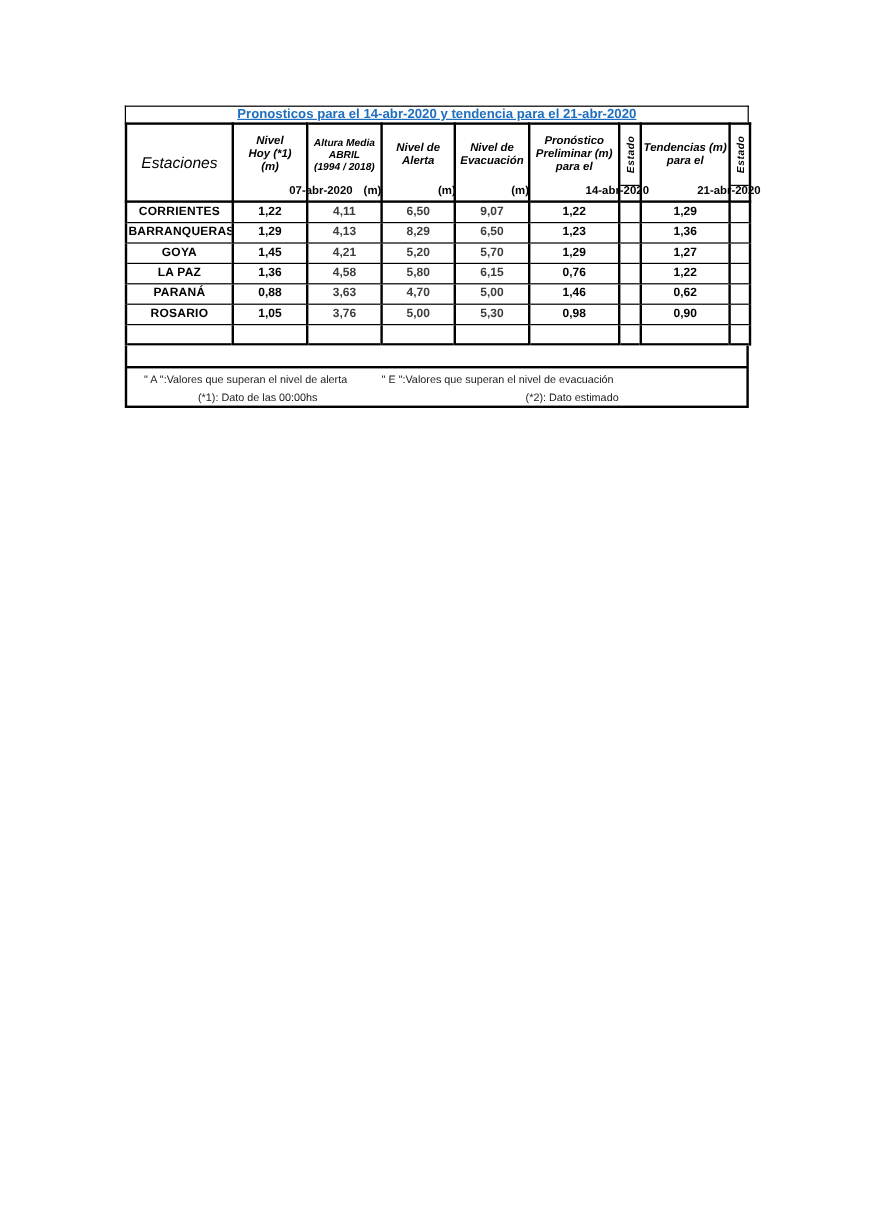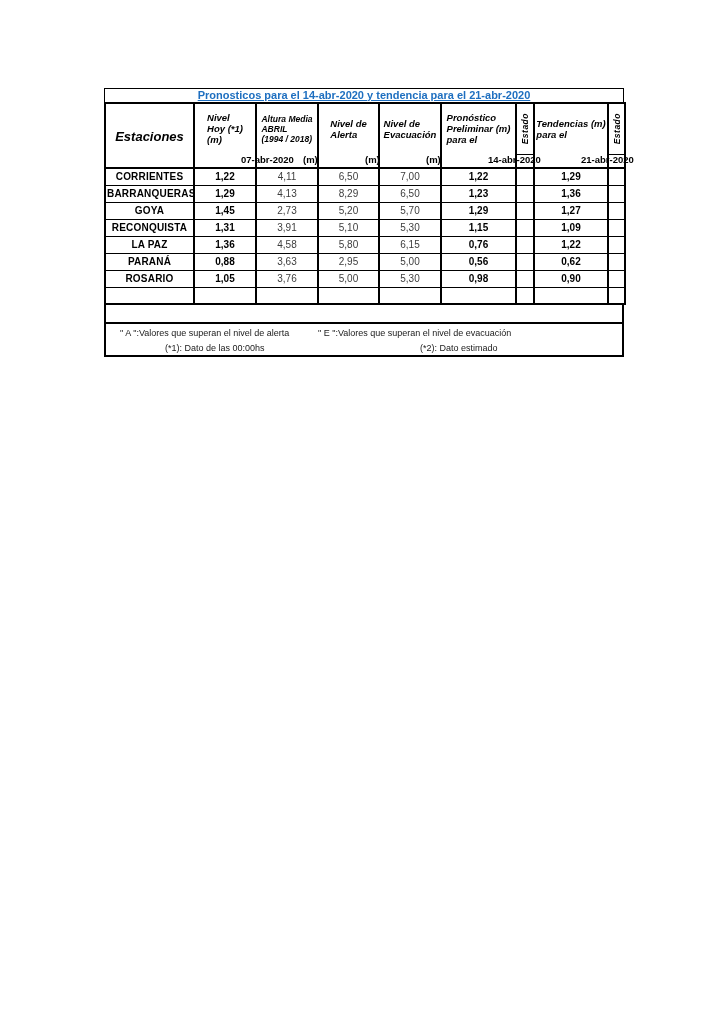--- a/index.html
+++ b/index.html
@@ -59,36 +59,36 @@
     font-size: 10px;
     text-align: center;
     vertical-align: middle;
     overflow: hidden;
     white-space: nowrap;
   }
   thead tr { height: 63px; }
 
   .est-label {
     font-style: italic;
-    font-weight: bold;
+    font-weight: normal;
     font-size: 13px;
   }
   .c-est { text-align: center; }
 
   .hwrap {
     display: flex;
     flex-direction: column;
     height: 63px;
   }
   .hlabel {
     flex: 1;
     display: flex;
     align-items: center;
     justify-content: center;
-    text-align: left;
+    text-align: center;
     font-style: italic;
     font-weight: bold;
     font-size: 9.5px;
     line-height: 11px;
     white-space: pre-line;
   }
   .hlabel.small { font-size: 8.5px; line-height: 10px; }
   .hsub {
     height: 14px;
     font-size: 9.5px;
@@ -127,21 +127,21 @@
   }
 
   td.station {
     text-align: left;
     font-weight: bold;
     font-size: 10px;
     padding-left: 2px;
     letter-spacing: 0.2px;
   }
   td.v-bold { font-weight: bold; color: #000; }
-  td.v-reg  { font-weight: normal; color: #3d3d3d; }
+  td.v-reg  { font-weight: bold; color: #3d3d3d; }
 
   
   .merged-row {
     height: 17px;
     border-left: 2px solid #000;
     border-right: 2px solid #000;
     background: #fff;
   }
 
   
@@ -152,21 +152,21 @@
     font-size: 9px;
     color: #1a1a1a;
     background: #fff;
   }
   .notes .nline { position: absolute; left: 0; right: 0; white-space: nowrap; }
   .nline1 { top: 4px; }
   .nline2 { top: 19px; }
   .note-a  { position: absolute; left: 14px; }
   .note-e  { position: absolute; left: 212px; }
   .note-1  { position: absolute; left: 27px; margin-left: 32px; }
-  .note-2  { position: absolute; left: 298px; padding-left: 16px; }
+  .note-2  { position: absolute; left: 316px; padding-left: 16px; }
 </style>
 </head>
 <body>
 
 <div class="page">
   <div class="sheet">
 
     <div class="title-bar">Pronosticos para el 14-abr-2020 y tendencia para el 21-abr-2020</div>
 
     <table class="main">
@@ -248,77 +248,66 @@
             </div>
           </th>
         </tr>
       </thead>
       <tbody>
         <tr>
           <td class="station">CORRIENTES</td>
           <td class="v-bold">1,22</td>
           <td class="v-reg">4,11</td>
           <td class="v-reg">6,50</td>
-          <td class="v-reg">7,00</td>
+          <td class="v-reg">9,07</td>
           <td class="v-bold">1,22</td>
           <td class="v-reg"></td>
           <td class="v-bold">1,29</td>
           <td class="v-reg"></td>
         </tr>
         <tr>
           <td class="station">BARRANQUERAS</td>
           <td class="v-bold">1,29</td>
           <td class="v-reg">4,13</td>
           <td class="v-reg">8,29</td>
           <td class="v-reg">6,50</td>
           <td class="v-bold">1,23</td>
           <td class="v-reg"></td>
           <td class="v-bold">1,36</td>
           <td class="v-reg"></td>
         </tr>
         <tr>
           <td class="station">GOYA</td>
           <td class="v-bold">1,45</td>
-          <td class="v-reg">2,73</td>
+          <td class="v-reg">4,21</td>
           <td class="v-reg">5,20</td>
           <td class="v-reg">5,70</td>
           <td class="v-bold">1,29</td>
           <td class="v-reg"></td>
           <td class="v-bold">1,27</td>
-          <td class="v-reg"></td>
-        </tr>
-        <tr>
-          <td class="station">RECONQUISTA</td>
-          <td class="v-bold">1,31</td>
-          <td class="v-reg">3,91</td>
-          <td class="v-reg">5,10</td>
-          <td class="v-reg">5,30</td>
-          <td class="v-bold">1,15</td>
-          <td class="v-reg"></td>
-          <td class="v-bold">1,09</td>
           <td class="v-reg"></td>
         </tr>
         <tr>
           <td class="station">LA PAZ</td>
           <td class="v-bold">1,36</td>
           <td class="v-reg">4,58</td>
           <td class="v-reg">5,80</td>
           <td class="v-reg">6,15</td>
           <td class="v-bold">0,76</td>
           <td class="v-reg"></td>
           <td class="v-bold">1,22</td>
           <td class="v-reg"></td>
         </tr>
         <tr>
           <td class="station">PARANÁ</td>
           <td class="v-bold">0,88</td>
           <td class="v-reg">3,63</td>
-          <td class="v-reg">2,95</td>
+          <td class="v-reg">4,70</td>
           <td class="v-reg">5,00</td>
-          <td class="v-bold">0,56</td>
+          <td class="v-bold">1,46</td>
           <td class="v-reg"></td>
           <td class="v-bold">0,62</td>
           <td class="v-reg"></td>
         </tr>
         <tr>
           <td class="station">ROSARIO</td>
           <td class="v-bold">1,05</td>
           <td class="v-reg">3,76</td>
           <td class="v-reg">5,00</td>
           <td class="v-reg">5,30</td>

